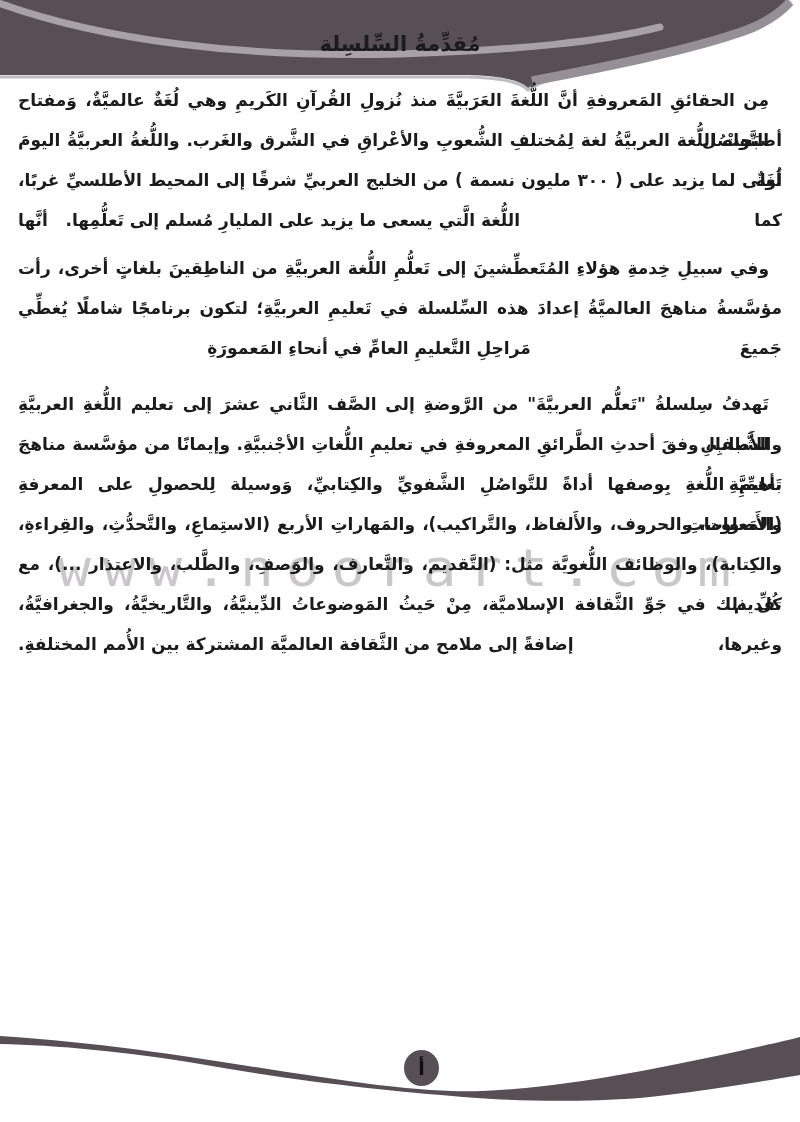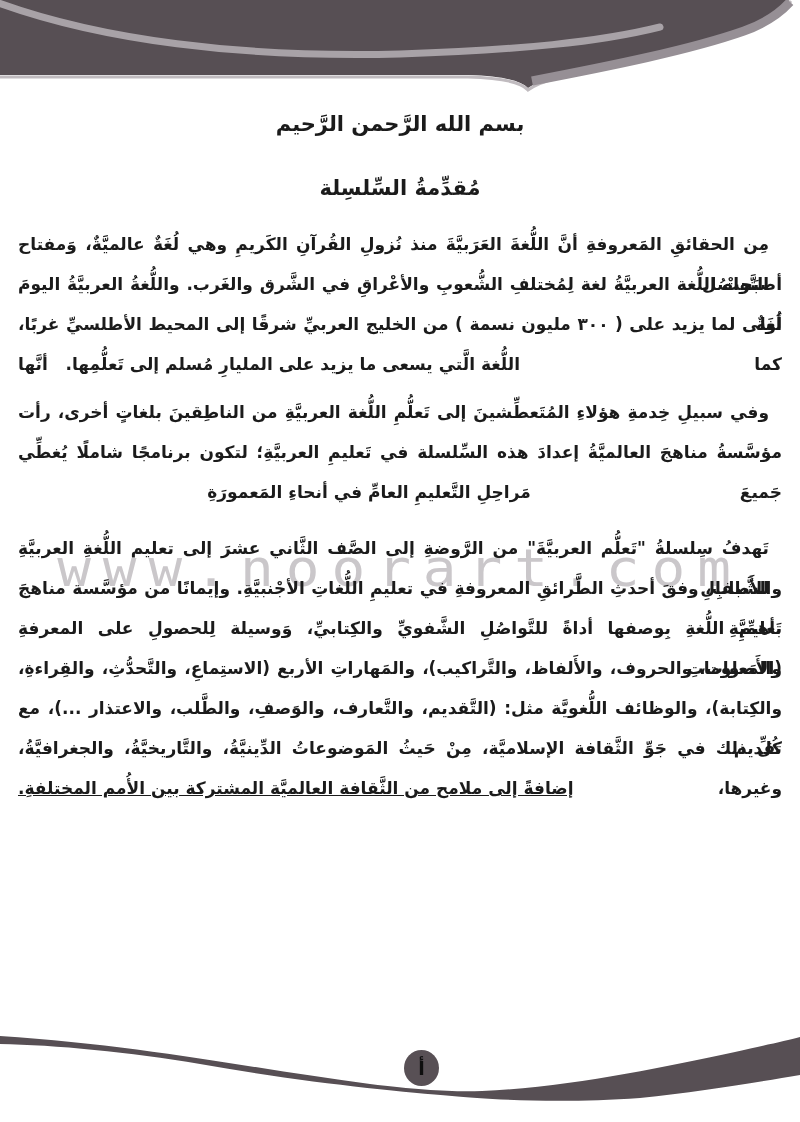--- a/index.html
+++ b/index.html
@@ -36,21 +36,21 @@
     text-align:center;font-size:21px;font-weight:bold;
   }
   .doc-body{padding:0 18px;font-size:17px;font-weight:bold;}
   .para{margin:0;}
   .para + .para{margin-top:8px;}
   .para.p1{margin-top:16px;}
   .para.p3{margin-top:16px;}
   .line{line-height:40px;height:40px;}
   .line.justify{text-align:justify;text-align-last:justify;}
   .line.right{text-align:right;text-align-last:auto;}
-  .line.left{text-align:right;text-align-last:left;text-decoration:underline;}
+  .line.left{text-align:right;text-align-last:left;}
   .cite{font-size:11px;font-weight:bold;}
   
   .page-badge{
     position:absolute;left:404px;top:1050px;width:35px;height:36px;
     background:#585055;border-radius:50%;
     display:flex;align-items:center;justify-content:center;
     z-index:2;
   }
   .page-badge span{font-size:19px;font-weight:bold;color:#0e0e0e;line-height:1;}
 </style>
@@ -62,21 +62,20 @@
   <svg class="hdr" viewBox="0 0 800 112" xmlns="http://www.w3.org/2000/svg" aria-hidden="true">
     <path fill="#574f54" d="M0,0 L789,0 C779,13 763,23 743,31 C688,51 612,62 556,77 C543,80 534,84 528,88 C521,81 504,76 468,75 L0,75 Z"></path>
     <path fill="none" stroke="#c0bbbf" stroke-width="3" d="M0,77 L468,77 C506,78 522,83 528,90 C535,85 545,81 558,78 C614,64 690,52 745,32 C766,24 781,13 791,1"></path>
     <path fill="none" stroke="#a8a2a7" stroke-width="7" stroke-linecap="round" d="M-4,2 C100,40 240,58 400,54 C520,50 600,42 660,27"></path>
     <path fill="none" stroke="#968f95" stroke-width="9" d="M532,81 C610,66 690,50 744,31 C766,23 780,13 790,2"></path>
   </svg>
 
   <div class="watermark">www.noorart.com</div>
 
   <div class="content">
-    <div class="bismillah">بسم الله الرَّحمن الرَّحيم</div>
     <div class="series-title">مُقدِّمةُ السِّلسِلة</div>
     <div class="doc-body" id="doc-body">
         <div class="para p1">
           <div class="line justify" style="padding-right: 13px;">مِن الحقائقِ المَعروفةِ أنَّ اللُّغةَ العَرَبيَّةَ منذ نُزولِ القُرآنِ الكَريمِ وهي لُغَةٌ عالميَّةٌ، وَمفتاح التَّواصُل</div>
           <div class="line justify">أصبَحتْ اللُّغة العربيَّةُ لغة لِمُختلفِ الشُّعوبِ والأعْراقِ في الشَّرق والغَرب. واللُّغةُ العربيَّةُ اليومَ لُغَةٌ</div>
           <div class="line justify">أولى لما يزيد على ( ٣٠٠ مليون نسمة ) من الخليج العربيِّ شرقًا إلى المحيط الأطلسيِّ غربًا، كما أنَّها</div>
           <div class="line right" style="margin-right: 262px;">اللُّغة الَّتي يسعى ما يزيد على المليارِ مُسلم إلى تَعلُّمِها.</div>
         </div>
         <div class="para p2">
           <div class="line justify" style="padding-right: 13px;">وفي سبيلِ خِدمةِ هؤلاءِ المُتَعطِّشينَ إلى تَعلُّمِ اللُّغة العربيَّةِ من الناطِقينَ بلغاتٍ أخرى، رأت</div>

